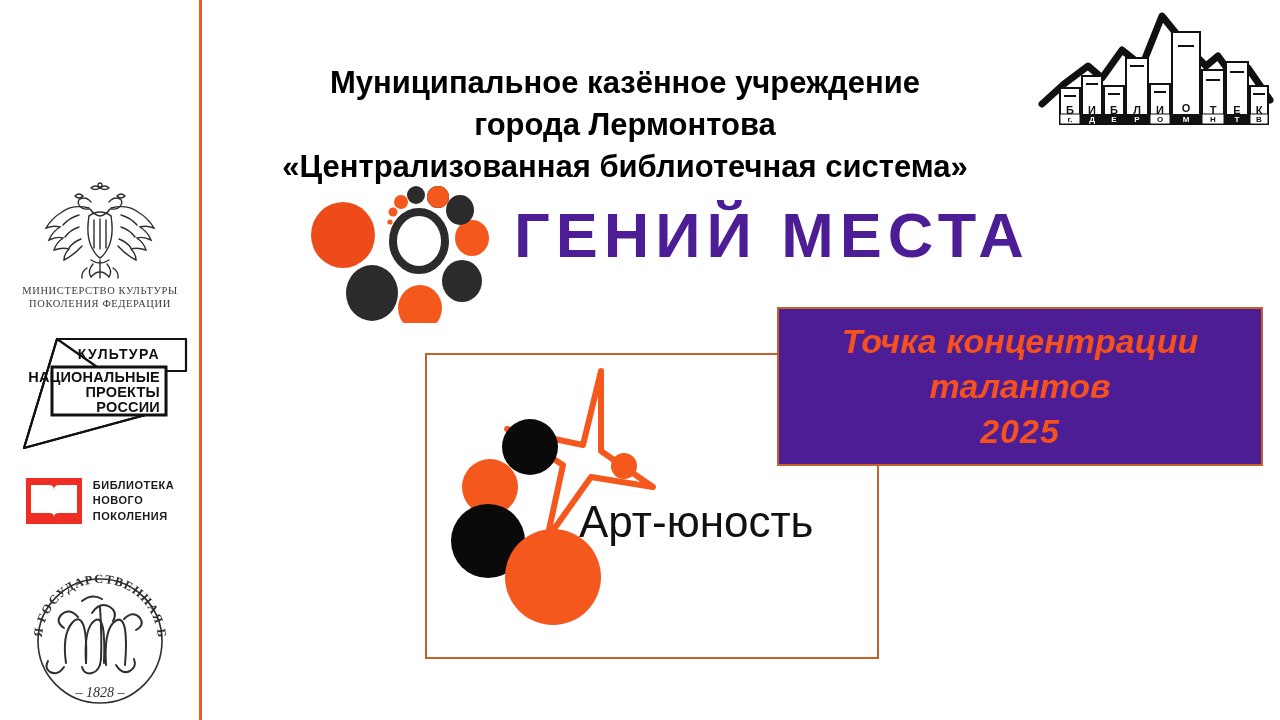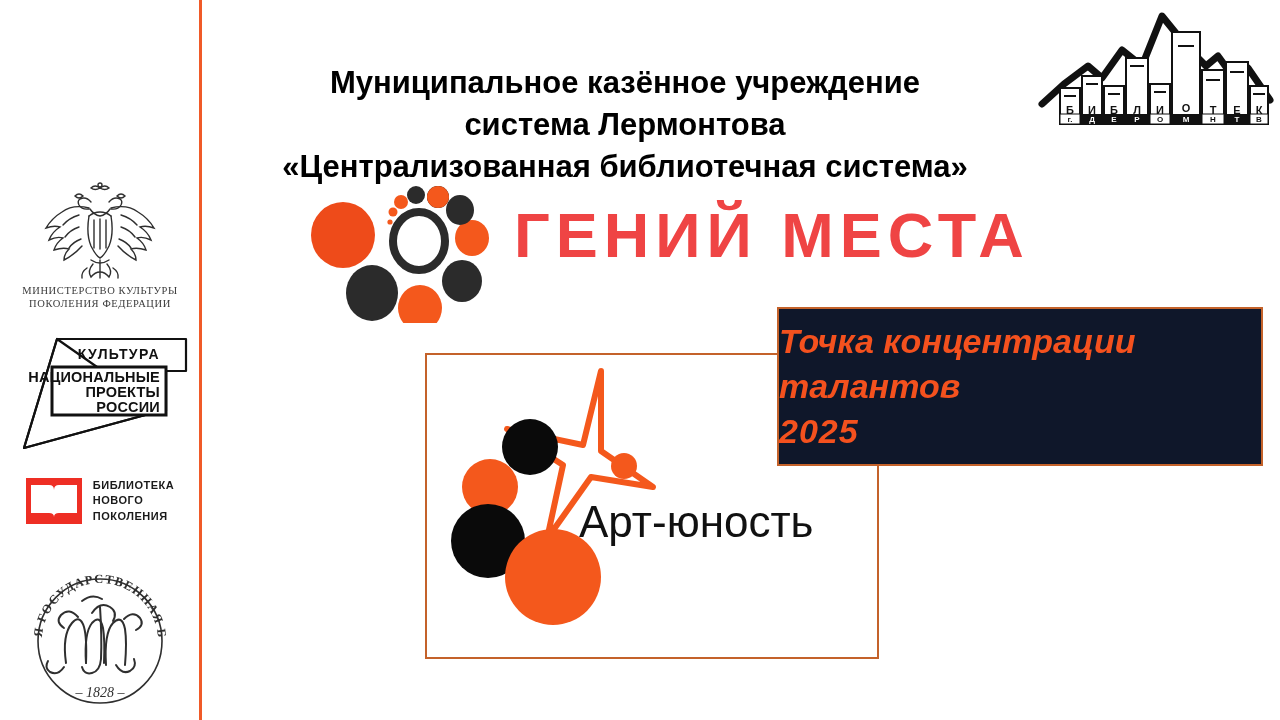--- a/index.html
+++ b/index.html
@@ -108,21 +108,21 @@
     width: 210px; height: 140px;
   }
   #geniy-wordmark {
     position: absolute;
     left: 214px;
     top: 16px;
     font-family: "Liberation Sans", sans-serif;
     font-weight: bold;
     font-size: 63px;
     letter-spacing: 6px;
-    color: #ef4444;
+    color: #4c1d95;
     white-space: nowrap;
   }
 
   
   #art-card {
     position: absolute;
     left: 425px;
     top: 353px;
     width: 454px;
     height: 306px;
@@ -148,25 +148,25 @@
   }
 
   
   #tagline-card {
     position: absolute;
     left: 777px;
     top: 307px;
     width: 486px;
     height: 159px;
     border: 2px solid #C4622A;
-    background: #0f172a;
+    background: #4c1d95;
     box-sizing: border-box;
     display: flex;
     flex-direction: column;
-    align-items: flex-start;
+    align-items: center;
     justify-content: center;
   }
   #tagline-card .tline {
     display: block;
     font-family: "Liberation Sans", sans-serif;
     font-weight: bold;
     font-style: italic;
     font-size: 34px;
     line-height: 1.32;
     color: #F4511E;
@@ -276,21 +276,21 @@
           <tspan fill="#2f2f2f">–  1828  –</tspan>
         </text>
       </svg>
     </div>
 
     <div id="rail-divider"></div>
   </div>
 
   <div id="header-title">
     <span class="line">Муниципальное казённое учреждение</span>
-    <span class="line">система Лермонтова</span>
+    <span class="line">города Лермонтова</span>
     <span class="line">«Централизованная библиотечная система»</span>
   </div>
 
   <div id="logo-lermontov">
     <svg width="236" height="130" viewBox="0 0 236 130" aria-hidden="true">
 
       <polyline points="4,100 26,80 50,62 64,74 84,46 104,62 124,12 150,44 168,62 180,52 196,74 210,64 232,96" fill="none" stroke="#111111" stroke-width="7" stroke-linejoin="round" stroke-linecap="round"></polyline>
 
       <g stroke="#111111" stroke-width="2" fill="#ffffff">
         <rect x="22" y="84" width="20" height="36"></rect>

